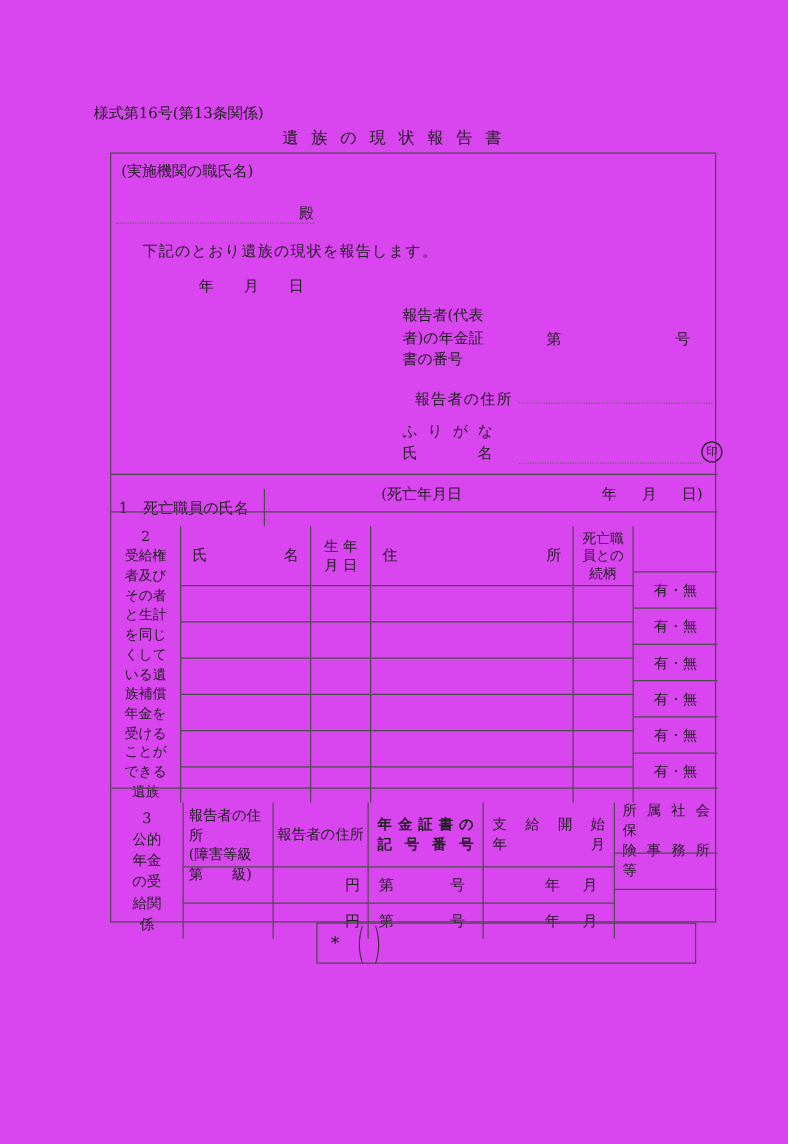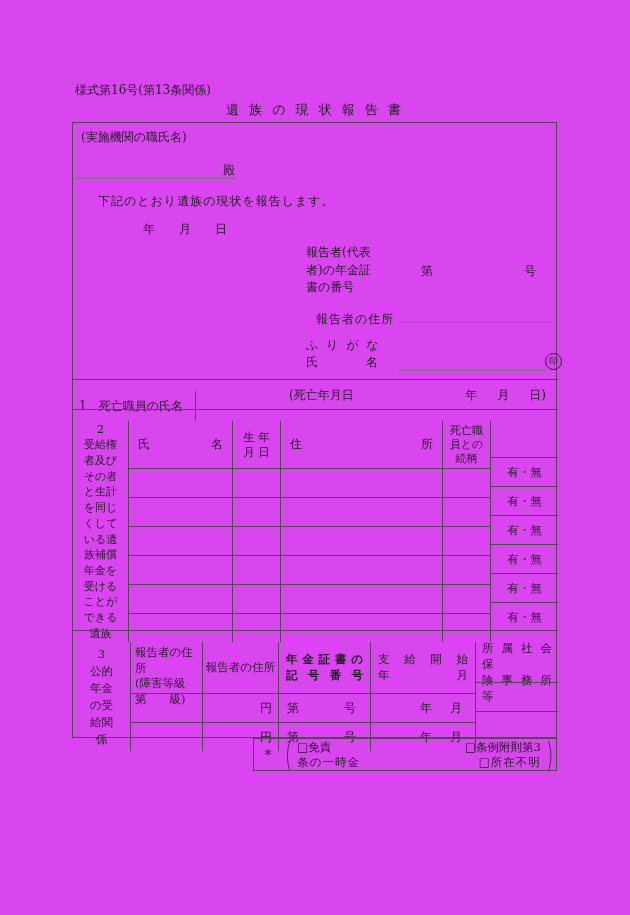--- a/index.html
+++ b/index.html
@@ -10,21 +10,21 @@
   .pre { white-space:pre-line; }
   .ctr { display:flex; align-items:center; justify-content:center; text-align:center; }
   .br { border-right:1px solid var(--ln);margin-top:11px; }
   .bt { border-top:1px solid var(--ln); }
   .jst { text-align:justify; text-align-last:justify; }
   .f11 { font-size:11px; }
   .f115 { font-size:11.5px; }
   .f12 { font-size:12px; }
   .dotline { border-bottom:1px dotted var(--dot); }
   .pairflex { display:flex; align-items:center; justify-content:space-between; }
-  .formbox { left:72px; top:122px; width:485px; height:616px; border:1px solid var(--ln); }
+  .formbox { left:88px; top:122px; width:485px; height:616px; border:1px solid var(--ln); }
   .paren { font-size:34px; font-weight:300; color:#333; transform:scaleX(.55); line-height:30px;
            display:flex; align-items:center; font-family:"DejaVu Sans","Liberation Sans",sans-serif; }
   .sealcircle { width:17px; height:17px; border:1.2px solid #222; border-radius:50%;
                 display:flex; align-items:center; justify-content:center; font-size:9px; }
 </style>
 </head>
 <body>
 
 <div id="page">
 
@@ -186,27 +186,17 @@
         <span>月</span>
       </div>
       <div class="abs bt" style="left:403px; top:80px; width:82px; height:29px;"></div>
     </div>
   </div>
 
   <div class="abs" style="left:253px; top:738px; width:304px; height:33px; border:1px solid var(--ln); display:flex; align-items:stretch;">
     <div class="ctr" style="width:28px; font-size:14px;">*</div>
     <div style="flex:1; display:flex; align-items:stretch;">
       <div class="paren">(</div>
-      <div style="flex:1; padding:1px 2px 0 2px;">
-        <div class="pairflex f115" style="line-height:15px;">
-          <span>□免責</span>
-          <span>□条例附則第3</span>
-        </div>
-        <div class="pairflex f115" style="line-height:15px; letter-spacing:1px;">
-          <span>条の一時金</span>
-          <span>□所在不明</span>
-        </div>
-      </div>
       <div class="paren">)</div>
     </div>
   </div>
 
 </div>
 
 </body></html>

